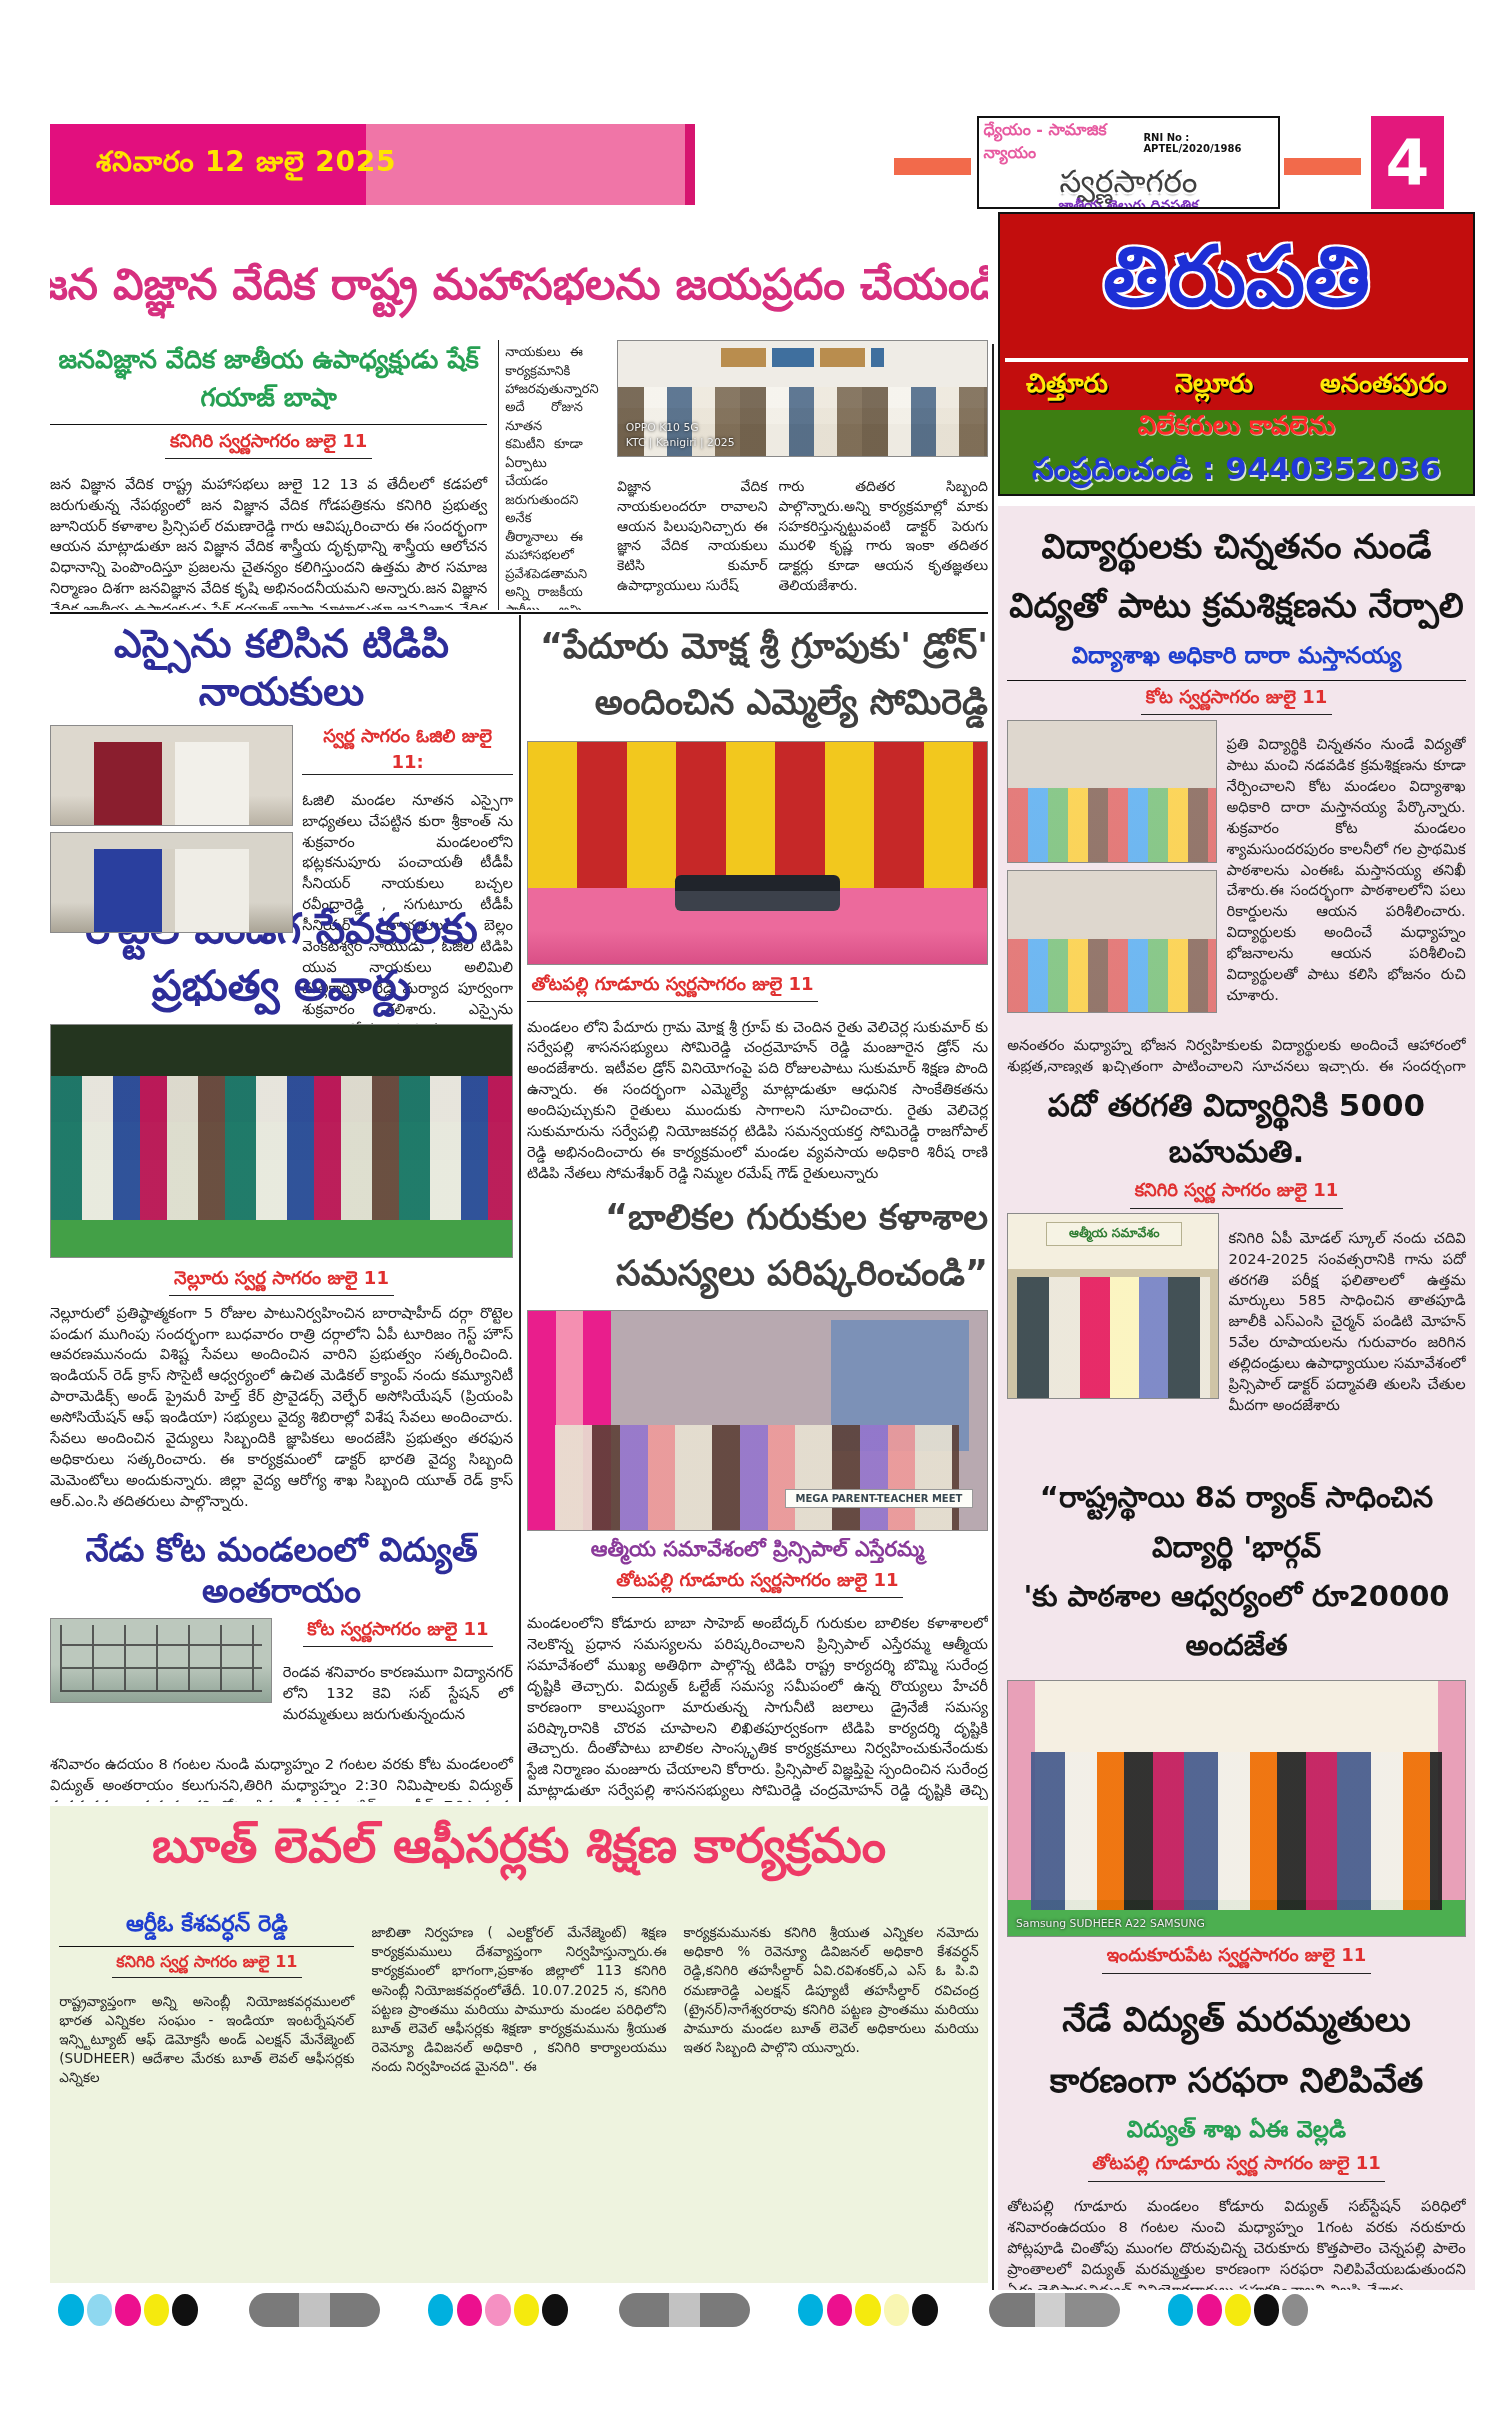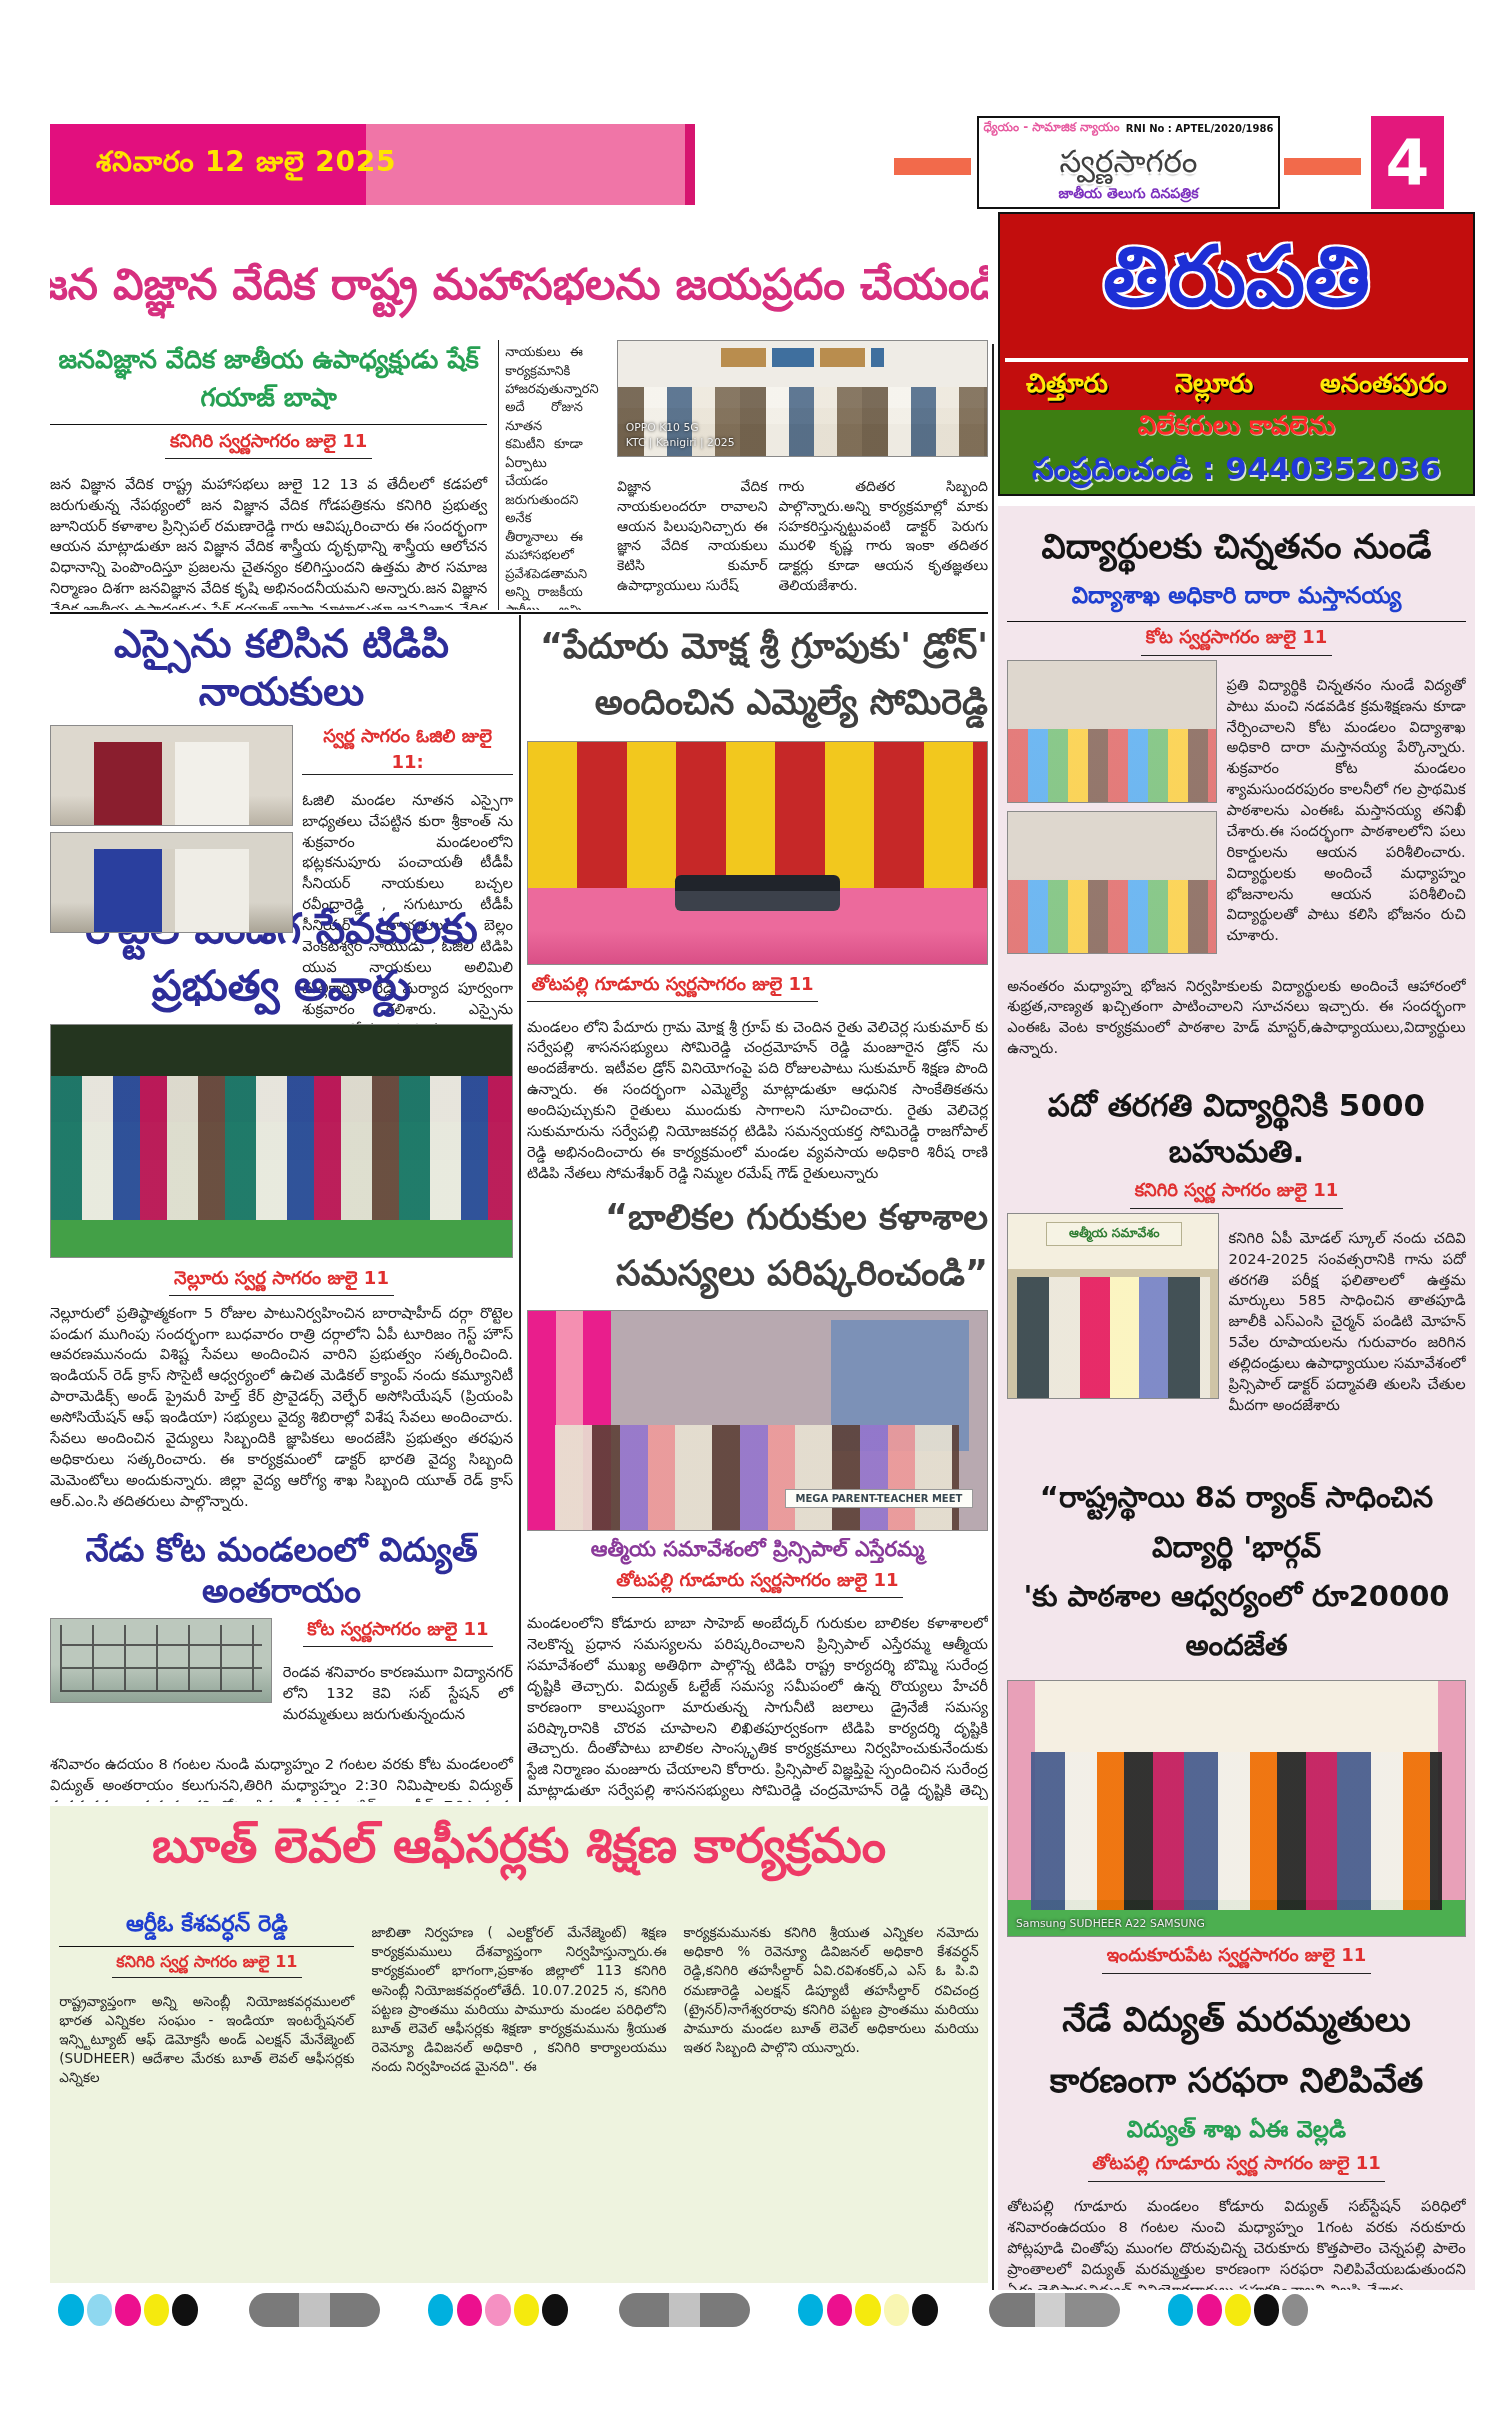--- a/index.html
+++ b/index.html
@@ -10,21 +10,21 @@
   
   .datebar{left:50px;top:124px;width:645px;height:81px;display:flex;align-items:center;
            background:linear-gradient(90deg,#e20f7e 0 49%,#f075a7 49% 98.5%,#d6146f 98.5% 100%);}
   .datebar .date{color:#ffe400;font-size:28px;font-weight:bold;padding-left:46px;letter-spacing:0.8px;}
   .dash{height:17px;background:#f26a4b;top:158px;}
   .dash1{left:894px;width:77px;}
   .dash2{left:1284px;width:77px;}
   .masthead{left:977px;top:116px;width:303px;height:93px;background:#fff;border:2.3px solid #111;
             display:flex;flex-direction:column;align-items:center;justify-content:space-between;padding:2.3px 4.6px;box-sizing:border-box;}
   .mh-row1{width:100%;display:flex;justify-content:space-between;align-items:center;}
-  .mh-tag{color:#e75aa0;font-size:12px;font-weight:bold;}
+  .mh-tag{color:#e75aa0;font-size:16px;font-weight:bold;}
   .mh-rni{color:#111;font-size:10px;font-weight:bold;}
   .mh-title{color:#404040;font-size:31px;font-weight:normal;line-height:1;
             text-shadow:-1.5px -1.5px 0 #fff,1.5px -1.5px 0 #fff,-1.5px 1.5px 0 #fff,1.5px 1.5px 0 #fff,0 3.1px 1.5px #00000055;}
   .mh-sub{color:#7b2fbe;font-size:14px;font-weight:bold;}
   .pagenum{left:1371px;top:116px;width:73px;height:93px;background:#e3187c;color:#fff;
            display:flex;align-items:center;justify-content:center;font-size:63px;font-weight:bold;}
 
   
   .lead{left:50px;top:249px;width:938px;height:81px;display:flex;align-items:center;justify-content:center;}
   .lead h1{margin:0;font-size:43px;font-weight:bold;color:#d6307f;white-space:nowrap;}
@@ -323,21 +323,21 @@
       </div>
 
     </div>
   </div>
 
   <div class="abs vsep-main"></div>
   <div class="abs rightcol">
 
     <div class="rc-art students">
       <h2 class="hl-black">
-        <span>విద్యార్థులకు చిన్నతనం నుండే</span><br>
+        <span>విద్యార్థులకు చిన్నతనం నుండే</span><br><span>విద్యతో పాటు క్రమశిక్షణను నేర్పాలి</span>
       </h2>
       <div class="subblue">విద్యాశాఖ అధికారి దారా మస్తానయ్య</div>
       <div class="dateline"><span>కోట స్వర్ణసాగరం జులై 11</span></div>
       <div class="st-row">
         <div class="st-photos">
           <div class="ph ph-class"></div>
           <div class="ph ph-class"></div>
         </div>
         <p class="body st-body">ప్రతి విద్యార్థికి చిన్నతనం నుండే విద్యతో పాటు మంచి నడవడిక క్రమశిక్షణను కూడా నేర్పించాలని కోట మండలం విద్యాశాఖ అధికారి దారా మస్తానయ్య పేర్కొన్నారు. శుక్రవారం కోట మండలం శ్యామసుందరపురం కాలనీలో గల ప్రాథమిక పాఠశాలను ఎంఈఓ మస్తానయ్య తనిఖీ చేశారు.ఈ సందర్భంగా పాఠశాలలోని పలు రికార్డులను ఆయన పరిశీలించారు. విద్యార్థులకు అందించే మధ్యాహ్నం భోజనాలను ఆయన పరిశీలించి విద్యార్థులతో పాటు కలిసి భోజనం రుచి చూశారు.</p>
       </div>

